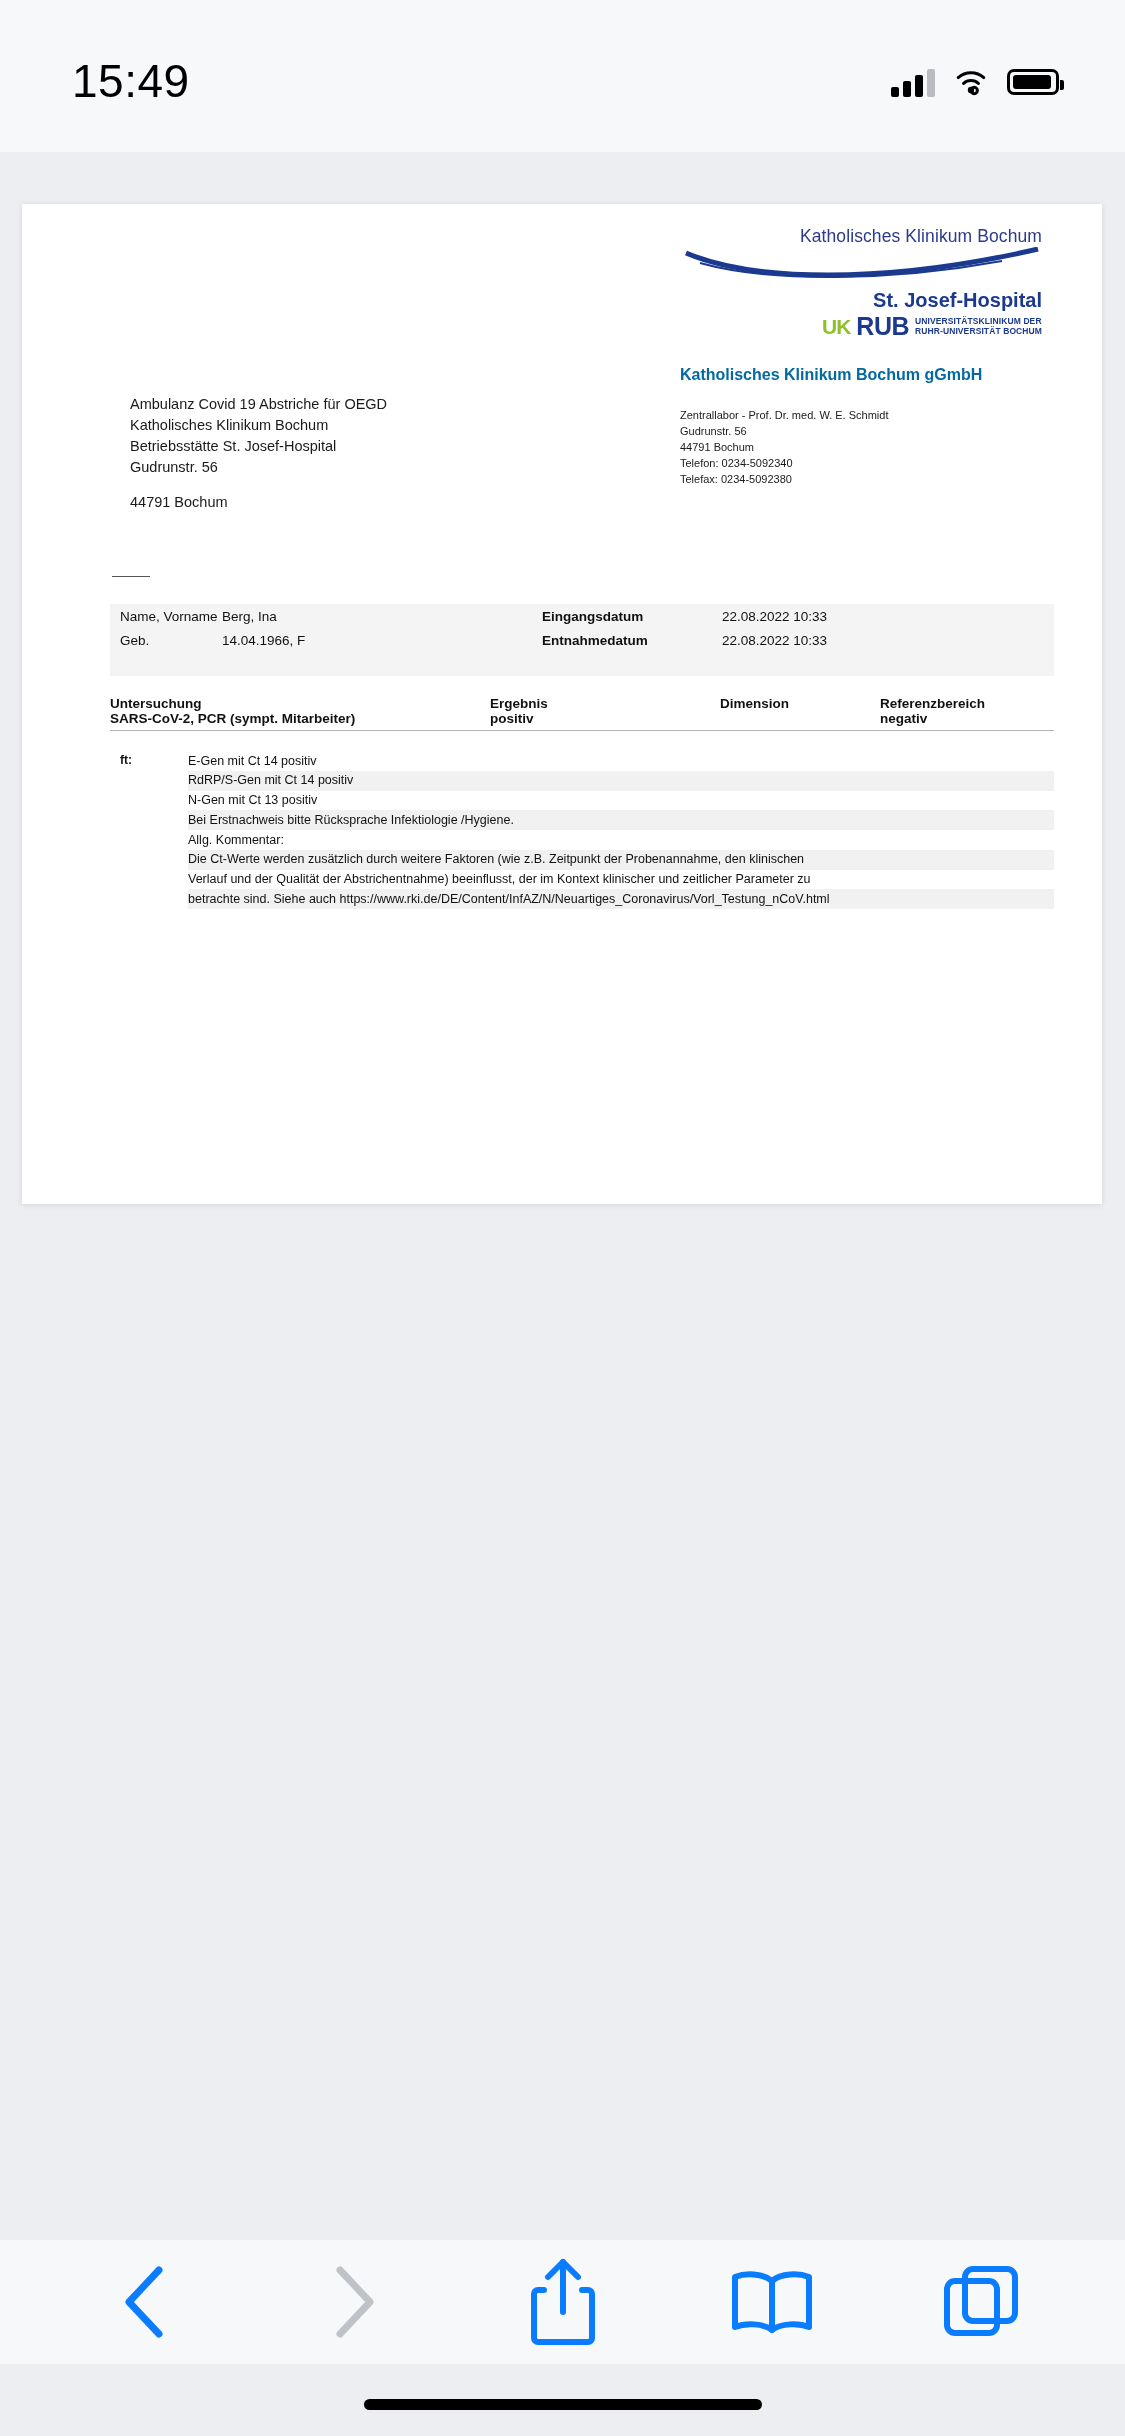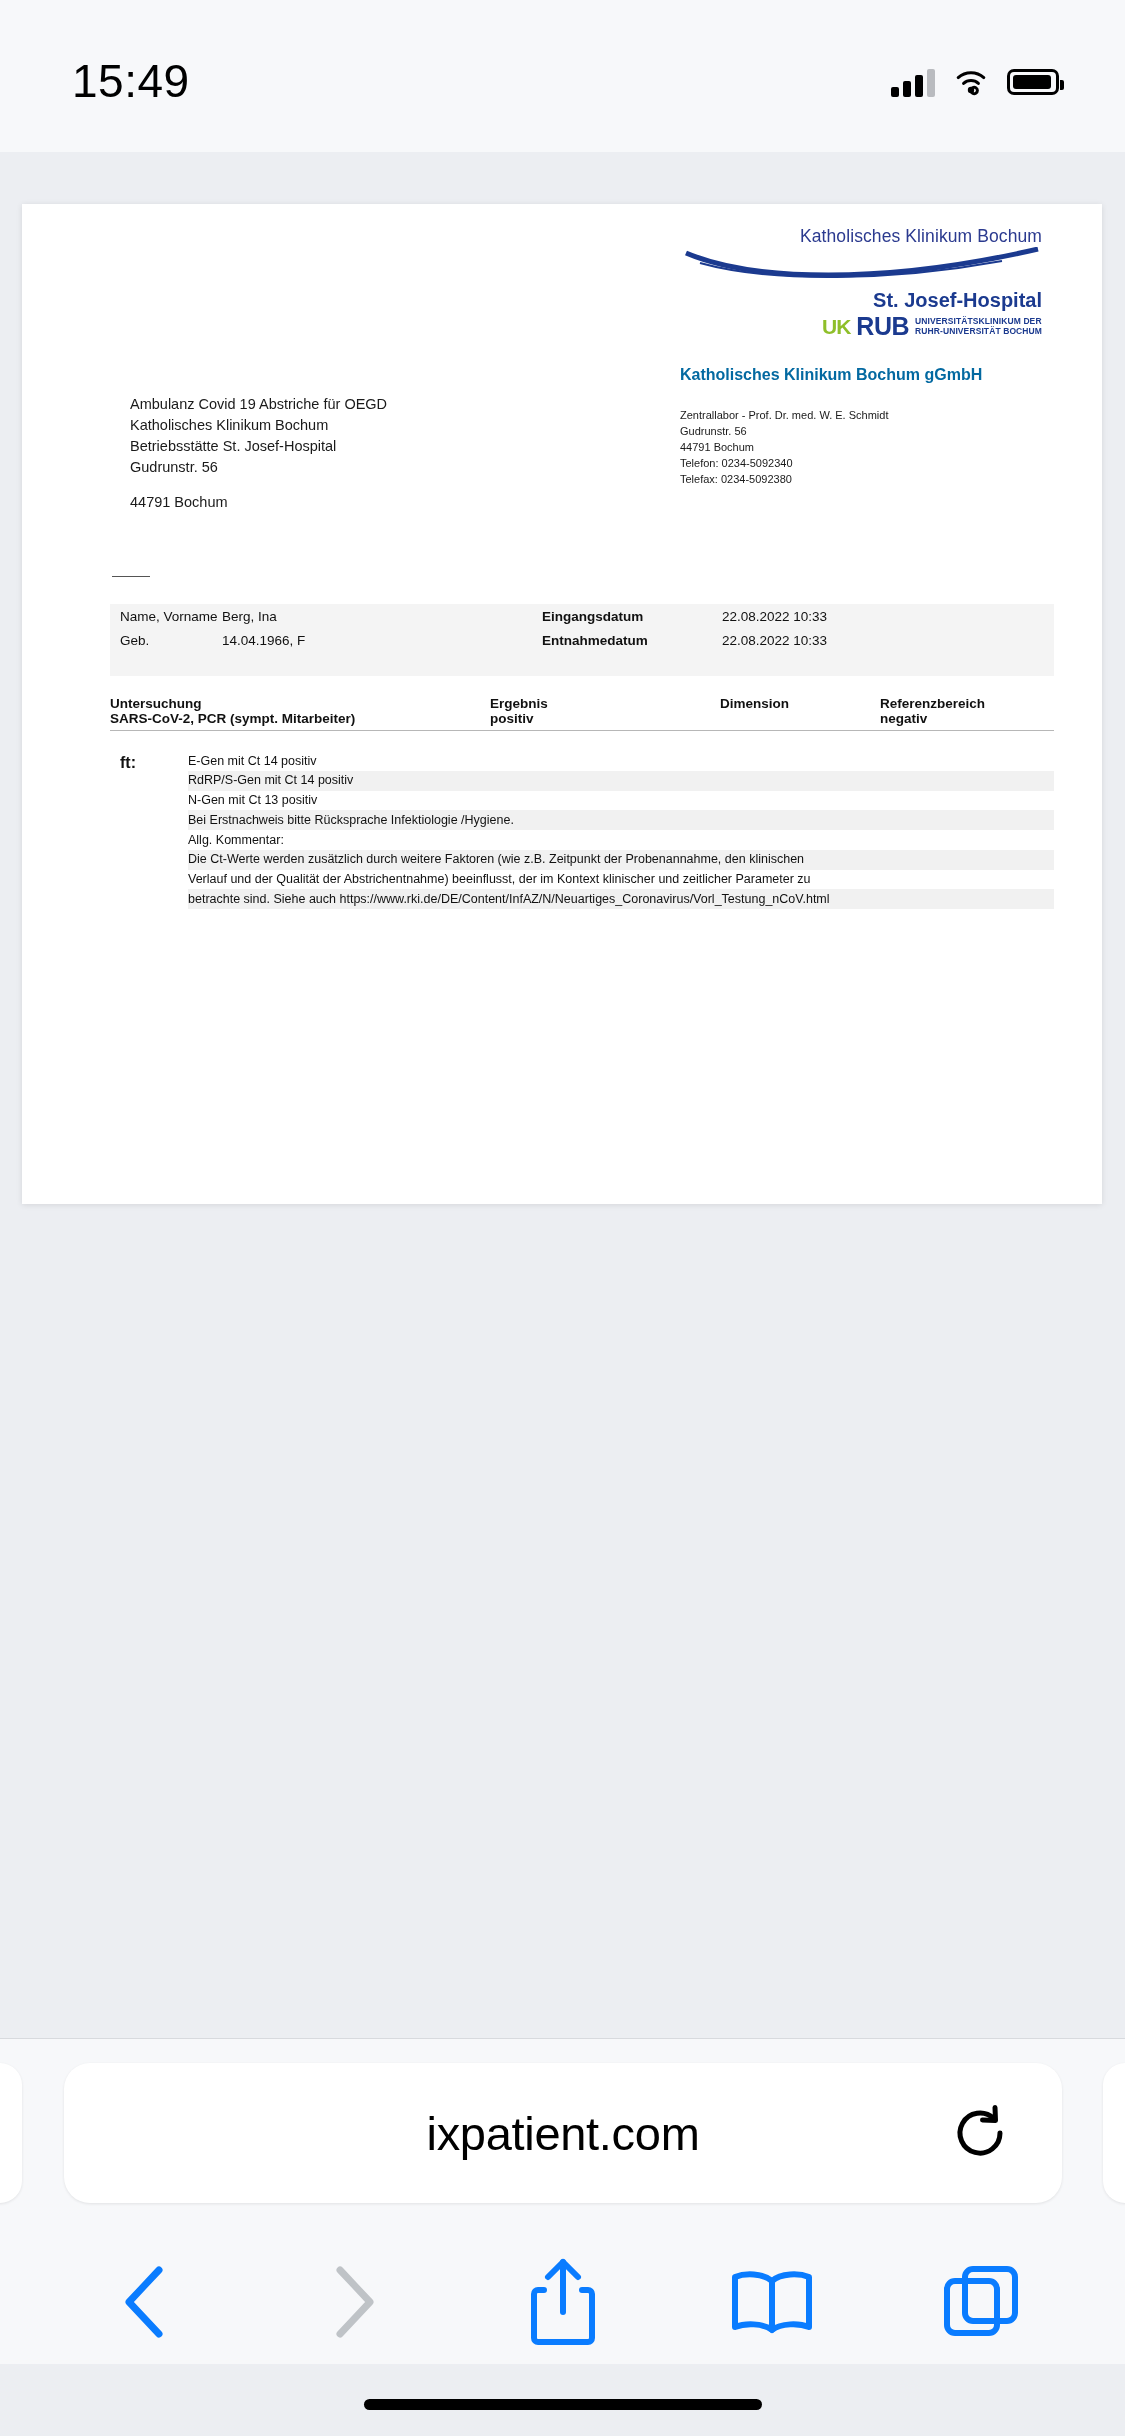--- a/index.html
+++ b/index.html
@@ -104,21 +104,21 @@
   .res-head .c2 { width: 230px; }
   .res-head .c3 { width: 160px; }
   .res-head .c4 { flex: 1; }
   .res-head .line { border-bottom: 1px solid #b7b7b7; margin-top: 4px; }
 
   
   .findings {
     position: absolute; left: 88px; top: 547px; width: 944px;
     font-size: 12.5px; color: #111; line-height: 1.5;
   }
-  .findings .lbl { position: absolute; left: 10px; top: 0; font-weight: 700; font-size: 16px; }
+  .findings .lbl { position: absolute; left: 10px; top: 0; font-weight: 700; font-size: 12px; }
   .findings .items { margin-left: 78px; }
   .findings .item { padding: 0.5px 0; }
   .findings .item.shade { background: #f1f1f1; }
 
   
   .browserbar {
     position: absolute; left: 0; bottom: 0; width: 1125px; height: 1124px;
     pointer-events: none;
   }
   .tabstrip {
@@ -266,34 +266,20 @@
         <div class="item">Verlauf und der Qualität der Abstrichentnahme) beeinflusst, der im Kontext klinischer und zeitlicher Parameter zu</div>
         <div class="item shade">betrachte sind. Siehe auch https://www.rki.de/DE/Content/InfAZ/N/Neuartiges_Coronavirus/Vorl_Testung_nCoV.html</div>
       </div>
     </div>
 
   </div>
 </div>
 
 <div class="browserbar">
 
-  <div class="tabstrip">
-    <div class="tab-peek left"></div>
-    <div class="tab-peek right"></div>
-
-    <div class="urlbar">
-      <span class="url-text" title="Suche oder Websitenamen eingeben">ixpatient.com</span>
-      <span class="reload">
-        <svg viewBox="0 0 56 56" width="56" height="56">
-          <path d="M48 28a20 20 0 1 1-6.2-14.4" fill="none" stroke="#000" stroke-width="5" stroke-linecap="round"></path>
-          <path d="M43 2.5 L43.5 15.5 L30.5 15" fill="none" stroke="#000" stroke-width="5" stroke-linecap="round" stroke-linejoin="round"></path>
-        </svg>
-      </span>
-    </div>
-  </div>
 
   <div class="toolbar">
     <div class="tb-btn">
       <svg width="60" height="80" viewBox="0 0 60 80">
         <path d="M44 8 L14 40 L44 72" fill="none" stroke="#0a7cff" stroke-width="7" stroke-linecap="round" stroke-linejoin="round"></path>
       </svg>
     </div>
     <div class="tb-btn">
       <svg width="60" height="80" viewBox="0 0 60 80">
         <path d="M16 8 L46 40 L16 72" fill="none" stroke="#bfc3c7" stroke-width="7" stroke-linecap="round" stroke-linejoin="round"></path>

